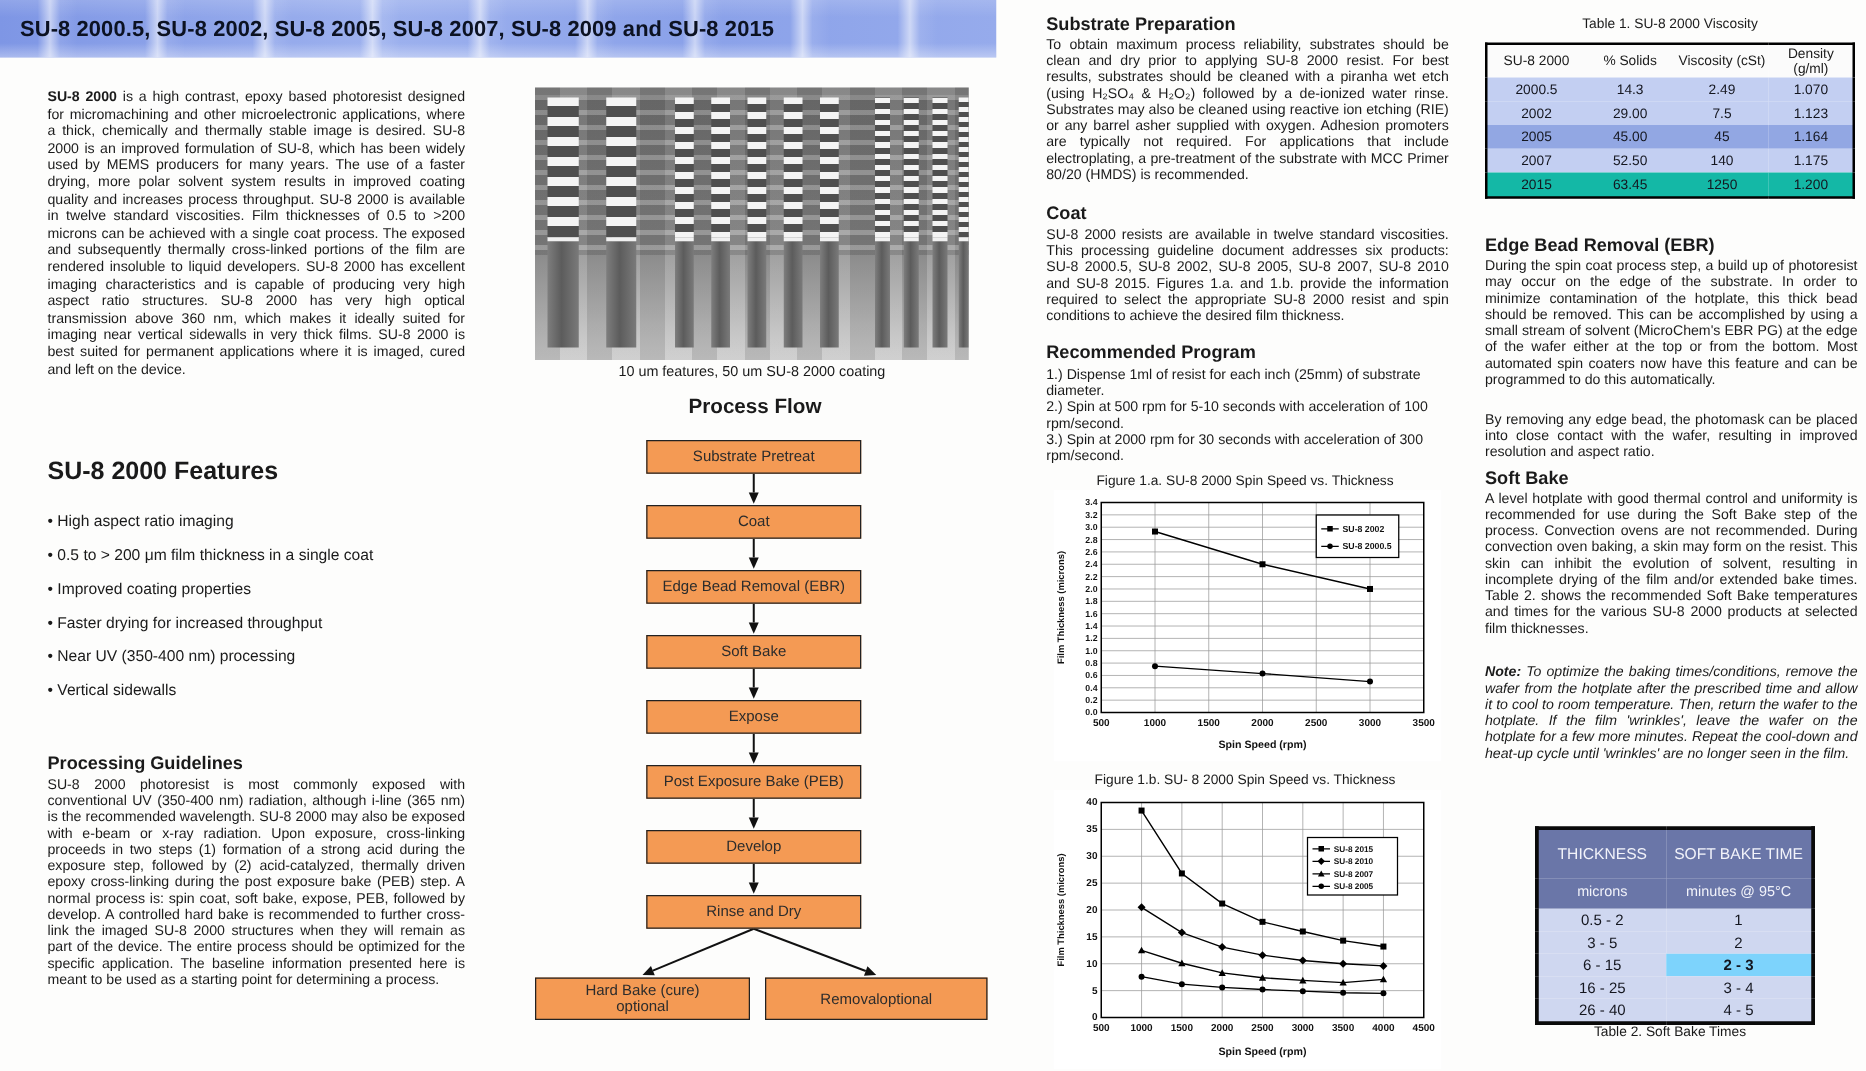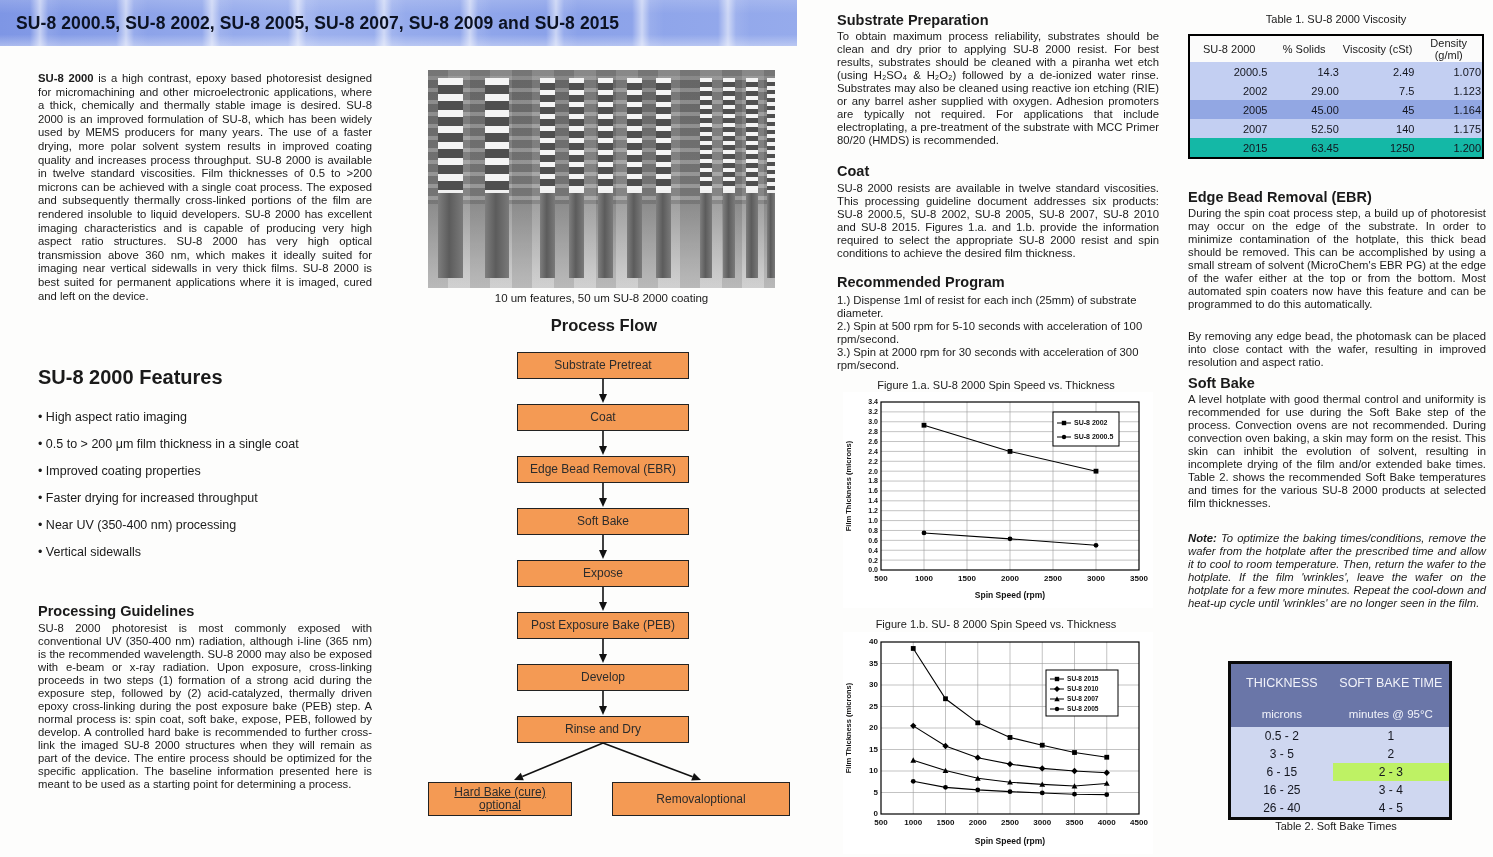--- a/index.html
+++ b/index.html
@@ -58,21 +58,21 @@
   .prog-list{left:837px;top:294px;width:322px;font-size:11.3px;}
   .prog-item{line-height:13px;}
   .figa-cap{left:837px;top:379px;width:318px;font-size:11px;}
   .figb-cap{left:837px;top:618px;width:318px;font-size:11px;}
   .chart{background:#ffffff;}
 
   
   .t1-cap{left:1188px;top:13px;width:296px;font-size:11px;}
   .table1{left:1188px;top:34px;width:296px;border-collapse:collapse;border:2px solid #000;font-size:11px;}
   .table1 th{background:#fbfbfb;font-weight:normal;height:19px;text-align:center;}
-  .table1 td{height:17px;text-align:right;color:#14161f;}
+  .table1 td{height:17px;text-align:center;color:#14161f;}
   .ebr-h{left:1188px;top:189px;font-size:14.5px;font-weight:bold;}
   .ebr-p1{left:1188px;top:207px;width:298px;font-size:11.3px;line-height:13px;}
   .ebr-p2{left:1188px;top:330px;width:298px;font-size:11.3px;line-height:13px;}
   .sb-h{left:1188px;top:375px;font-size:14.5px;font-weight:bold;}
   .sb-p{left:1188px;top:393px;width:298px;font-size:11.3px;line-height:13px;}
   .note-p{left:1188px;top:532px;width:298px;font-size:11.3px;line-height:13px;font-style:italic;}
   .table2{left:1228px;top:661px;width:224px;border-collapse:collapse;border:3px solid #0a0a0a;font-size:12px;}
   .table2 th{background:#6a76a8;color:#f2f3fa;font-weight:normal;text-align:center;}
   .table2 .mainhead th{height:37px;font-size:12.5px;vertical-align:middle;line-height:15px;}
   .table2 .subhead th{height:19px;font-size:11.5px;padding-bottom:4px;}
@@ -175,21 +175,21 @@
         <polygon points="273,428 263.167260463573,428.56323459480507 265.9929797866627,421.0788969282431" fill="#111"></polygon>
       </svg>
       <div class="flow-box" style="left: 89px; top: 0px; width: 172px; height: 27px;">Substrate Pretreat</div>
       <div class="flow-box" style="left: 89px; top: 52px; width: 172px; height: 27px;">Coat</div>
       <div class="flow-box" style="left: 89px; top: 104px; width: 172px; height: 27px;">Edge Bead Removal (EBR)</div>
       <div class="flow-box" style="left: 89px; top: 156px; width: 172px; height: 27px;">Soft Bake</div>
       <div class="flow-box" style="left: 89px; top: 208px; width: 172px; height: 27px;">Expose</div>
       <div class="flow-box" style="left: 89px; top: 260px; width: 172px; height: 27px;">Post Exposure Bake (PEB)</div>
       <div class="flow-box" style="left: 89px; top: 312px; width: 172px; height: 27px;">Develop</div>
       <div class="flow-box" style="left: 89px; top: 364px; width: 172px; height: 27px;">Rinse and Dry</div>
-      <div class="flow-box" style="left: 0px; top: 430px; width: 144px; height: 34px; flex-direction: column; text-decoration: underline;">
+      <div class="flow-box" style="left: 0px; top: 430px; width: 172px; height: 34px; flex-direction: column;">
         <div>Hard Bake (cure)</div>
         <div>optional</div>
       </div>
       <div class="flow-box" style="left: 184px; top: 430px; width: 178px; height: 34px; flex-direction: row;">
         <div>Removal</div>
         <div>optional</div>
       </div>
     </div>
 
   <div class="abs sp-h">Substrate Preparation</div>
@@ -435,21 +435,21 @@
         <tr>
           <td style="background: rgb(207, 215, 240);">0.5 - 2</td>
           <td style="background: rgb(207, 215, 240);">1</td>
         </tr>
         <tr>
           <td style="background: rgb(207, 215, 240);">3 - 5</td>
           <td style="background: rgb(207, 215, 240);">2</td>
         </tr>
         <tr>
           <td style="background: rgb(207, 215, 240);">6 - 15</td>
-          <td style="background: #bef264;">2 - 3</td>
+          <td style="background: #7dd3fc; font-weight: bold;">2 - 3</td>
         </tr>
         <tr>
           <td style="background: rgb(207, 215, 240);">16 - 25</td>
           <td style="background: rgb(207, 215, 240);">3 - 4</td>
         </tr>
         <tr>
           <td style="background: rgb(207, 215, 240);">26 - 40</td>
           <td style="background: rgb(207, 215, 240);">4 - 5</td>
         </tr>
       </tbody>

